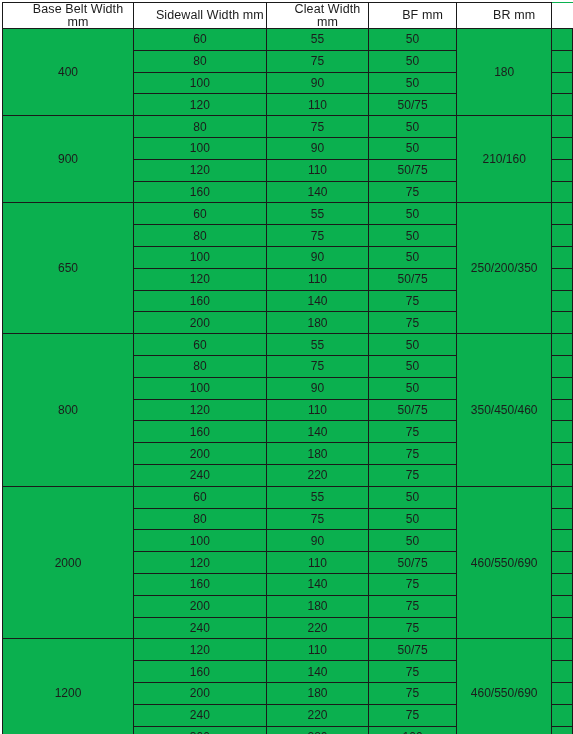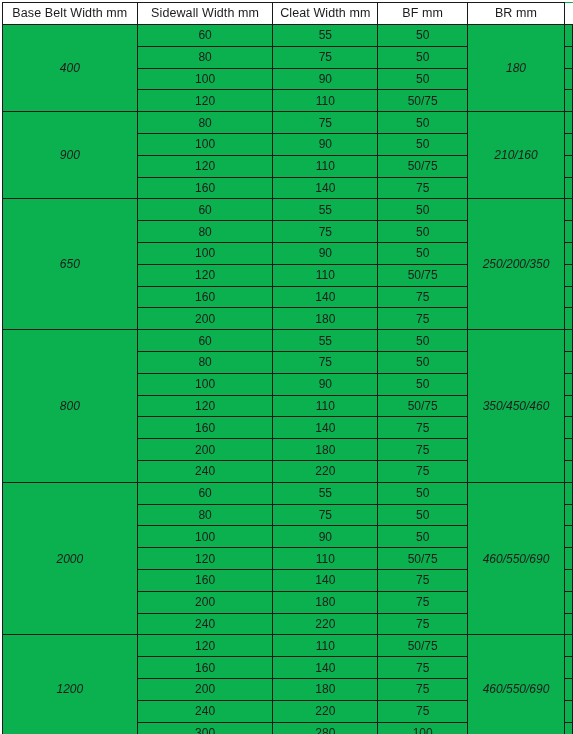--- a/index.html
+++ b/index.html
@@ -37,35 +37,35 @@
     padding: 0;
     line-height: 1;
     box-sizing: border-box;
     background: #0bb04f;
   }
   table.spec thead th {
     background: #ffffff;
     height: 22px;
     font-size: 12.5px;
     letter-spacing: 0.1px;
+    padding-left: 20px;
   }
   table.spec tbody td {
     height: 21.8px;
   }
   
   col.c-base  { width: 135px; }
   col.c-side  { width: 136px; }
   col.c-cleat { width: 105px; }
   col.c-bf    { width: 90px; }
   col.c-br    { width: 97px; }
   col.c-edge  { width: 8px; }
 
   td.base-cell, td.br-cell {
     font-size: 12.5px;
-    font-style: italic;
   }
   
   th.edge-cell, td.edge-cell {
     border-right: none;
     background: #0bb04f;
   }
   thead th.edge-cell {
     background: #ffffff;
     border-top: none;
     border-right: none;

